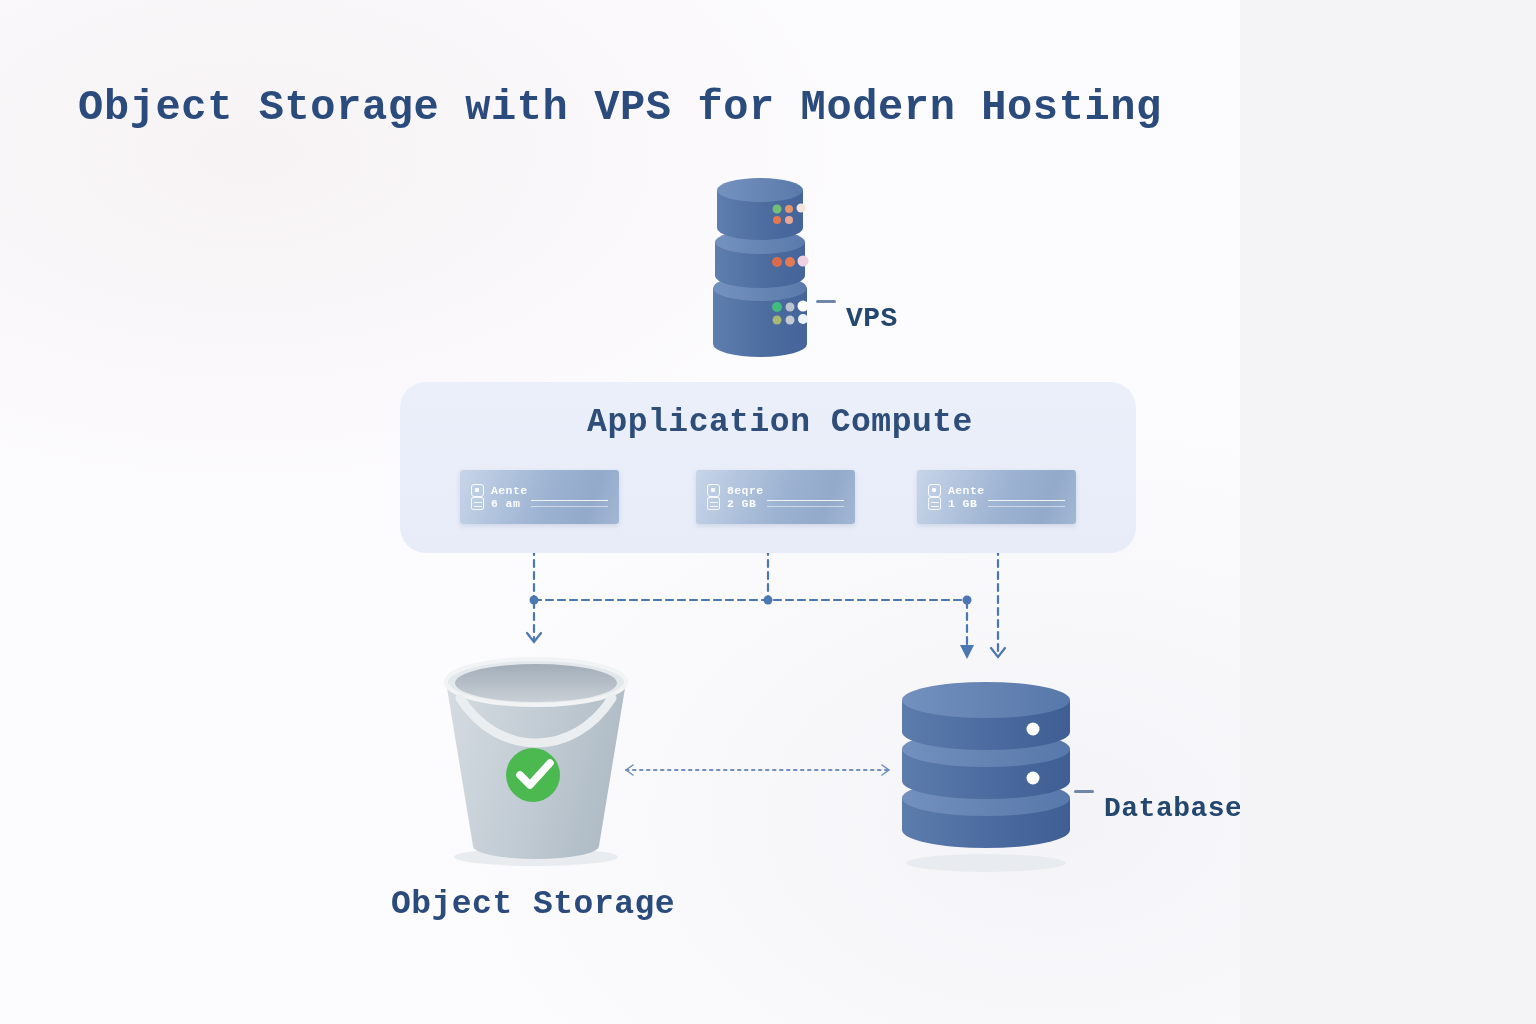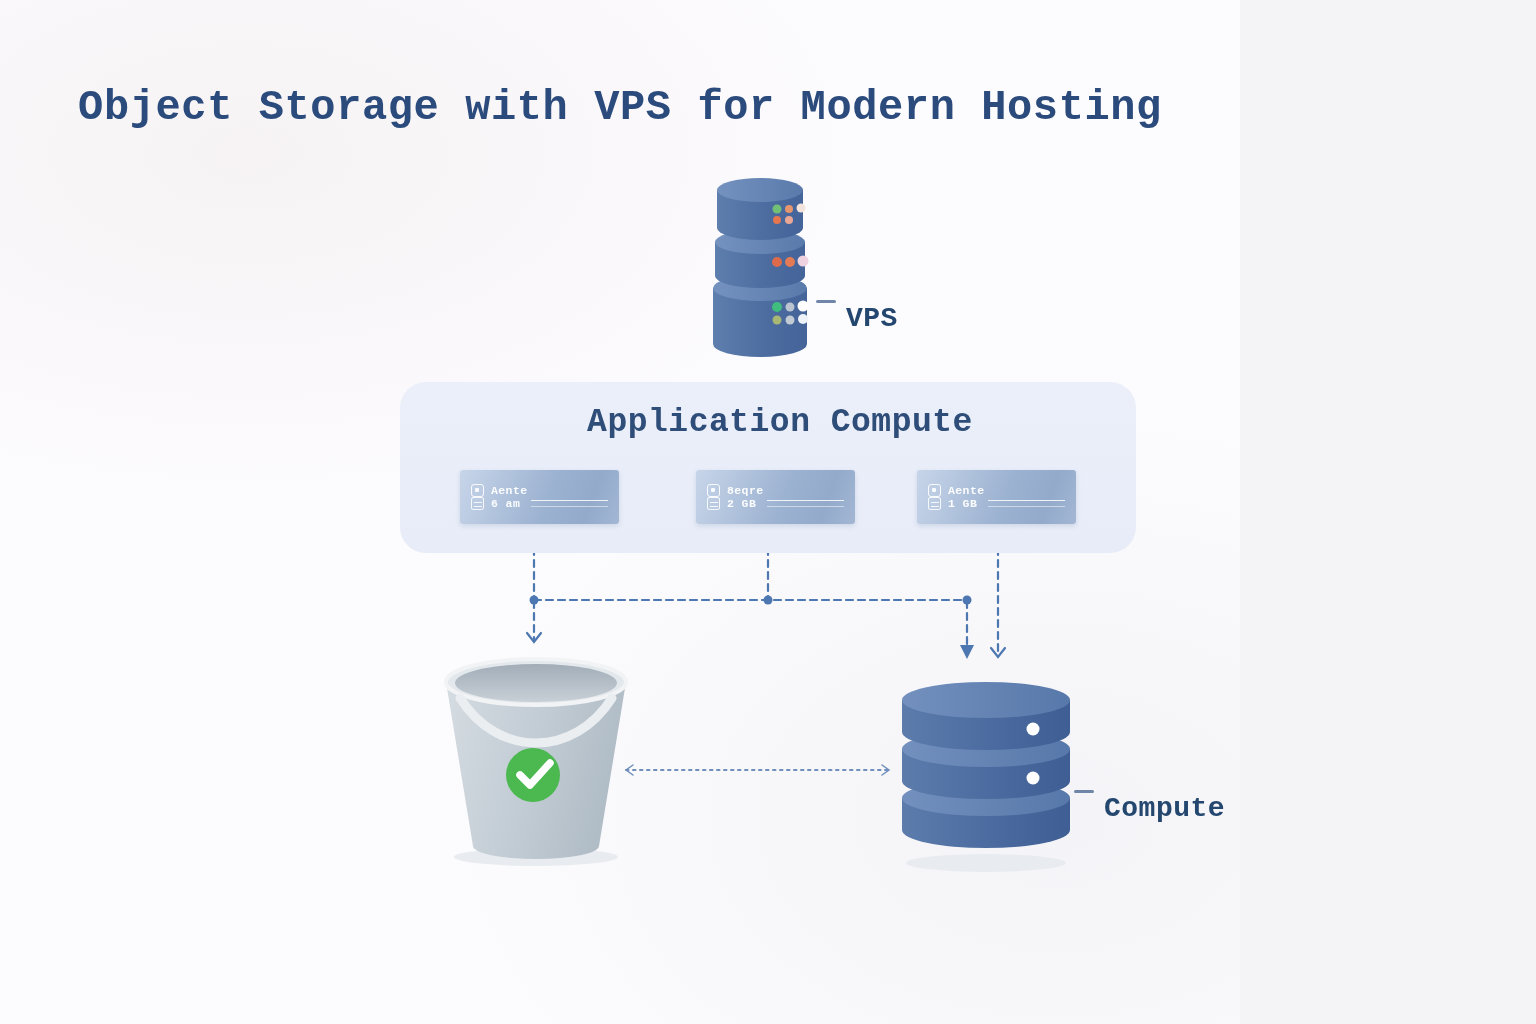--- a/index.html
+++ b/index.html
@@ -209,20 +209,21 @@
     <ellipse cx="100" cy="32" rx="90" ry="23" fill="#e3e8ec"></ellipse>
     <ellipse cx="100" cy="33" rx="81" ry="19" fill="url(#bucketIn)"></ellipse>
     <ellipse cx="100" cy="32" rx="90" ry="23" fill="none" stroke="#f1f3f5" stroke-width="4"></ellipse>
     <path d="M24,48 C62,108 138,108 176,48" fill="none" stroke="#ebeef1" stroke-width="9" stroke-linecap="round"></path>
     <g>
       <circle cx="97" cy="125" r="27" fill="#4cb850"></circle>
       <path d="M84,125 l10,10 l20,-22" fill="none" stroke="#ffffff" stroke-width="7.5" stroke-linecap="round" stroke-linejoin="round"></path>
     </g>
   </svg>
 
+  <div class="abs storage-label">Object Storage</div>
 
   <svg class="abs" style="left:898px;top:676px;" width="176" height="200" viewBox="0 0 176 200">
     <defs>
       <linearGradient id="dbBody" x1="0" y1="0" x2="1" y2="0">
         <stop offset="0" stop-color="#5c7cac"></stop>
           <stop offset=".55" stop-color="#4b6ba0"></stop>
           <stop offset="1" stop-color="#3f5f94"></stop>
       </linearGradient>
       <linearGradient id="dbTop" x1="0" y1="0" x2="1" y2="0">
         <stop offset="0" stop-color="#7390be"></stop>
@@ -238,16 +239,16 @@
     <ellipse cx="88" cy="73" rx="84" ry="18" fill="url(#dbTop)"></ellipse>
 
     <path d="M4,24 v32 a84,18 0 0 0 168,0 v-32 z" fill="url(#dbBody)"></path>
     <ellipse cx="88" cy="24" rx="84" ry="18" fill="url(#dbTop)"></ellipse>
     <circle cx="135" cy="53" r="6.5" fill="#ffffff"></circle>
     <circle cx="135" cy="102" r="6.5" fill="#ffffff"></circle>
   </svg>
 
   <div class="abs tag-label db-tag">
     <div class="tag-dash"></div>
-    <div class="tag-text">Compute</div>
+    <div class="tag-text">Database</div>
   </div>
 
 </div>
 
 </body></html>

